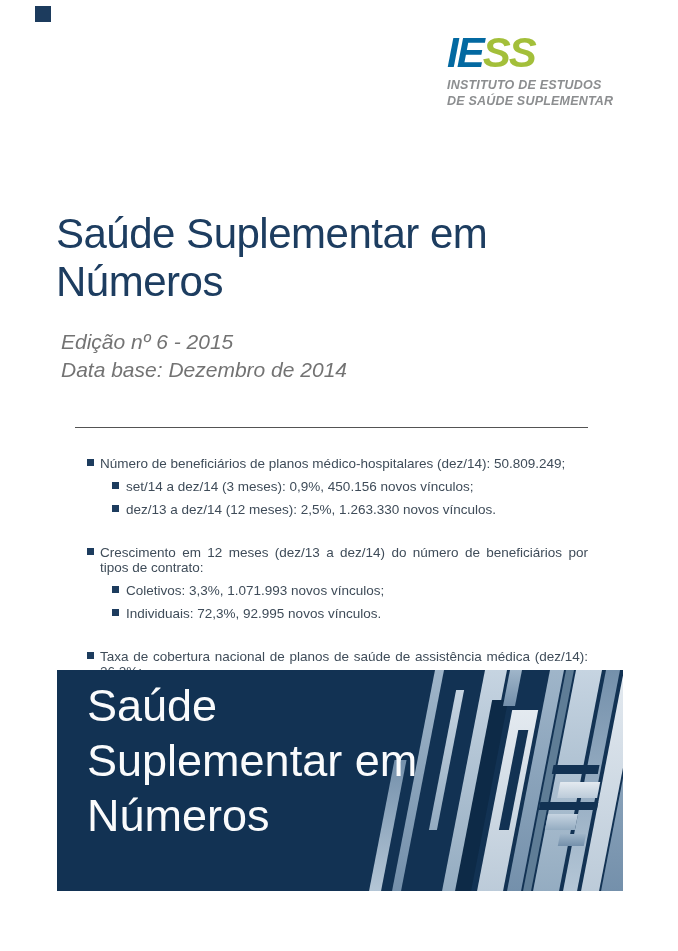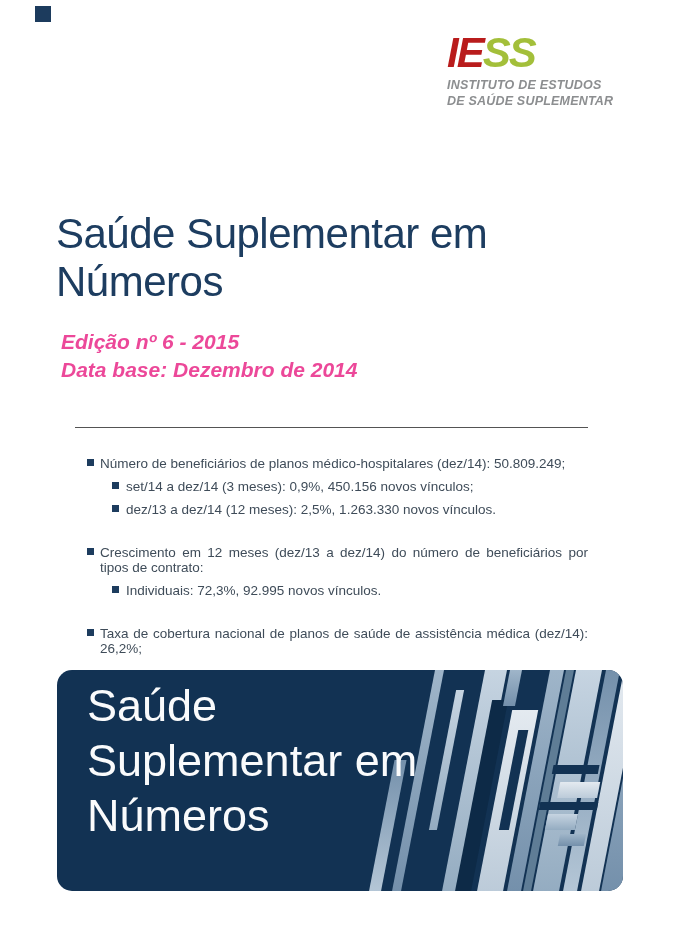--- a/index.html
+++ b/index.html
@@ -7,48 +7,48 @@
     position:relative; width:678px; height:951px; background:#ffffff;
     font-family:"Liberation Sans", sans-serif; overflow:hidden;
   }
 
   
   .corner-square { position:absolute; left:35px; top:6px; width:16px; height:16px; background:#1c3b5d; }
 
   
   .logo { position:absolute; left:447px; top:30px; width:206px; }
   .logo-acronym { font-style:italic; font-weight:800; font-size:42px; line-height:46px; letter-spacing:-2px; }
-  .logo-ie { color:#b91c1c;text-align:center; }
+  .logo-ie { color:#0369a1;text-align:center; }
   .logo-ss { color:#a3bf3a;text-align:right; }
   .logo-caption { margin-top:2px; text-align:left; font-style:italic; font-weight:700;
                   font-size:12.5px; line-height:15.5px; color:#8c8e90; letter-spacing:0.2px; }
 
   
   .title { position:absolute; left:56px; top:210px; font-size:42px; line-height:48px;
            font-weight:400; color:#1d3d60; letter-spacing:-0.5px; }
-  .subtitle { position:absolute; left:61px; top:328px; font-style:italic; font-weight:700;
-              font-size:21px; line-height:27.5px; color:#ec4899; }
+  .subtitle { position:absolute; left:61px; top:328px; font-style:italic; font-weight:400;
+              font-size:21px; line-height:27.5px; color:#737373; }
 
   
   .summary { position:absolute; left:75px; top:421px; width:513px; color:#3f4c59; }
   .summary-heading { margin:0; font-size:13.5px; font-weight:700; color:#16395f; letter-spacing:0.3px; }
   .summary-rule { margin-top:6px; height:0; border-top:1px solid #545454; }
   .summary-items { margin-top:7px; }
   .si { position:relative; margin-bottom:8px; font-size:13.5px; line-height:15px; }
   .si .sq { position:absolute; top:3px; width:7px; height:7px; background:#1d3c5e; }
   .si.l1 { padding-left:25px;margin-top:28px; }
   .si.l1 .sq { left:12px; }
   .si.l1 p { text-align:justify; }
   .si.l2 { padding-left:51px; }
   .si.l2 .sq { left:37px; }
   .si p { margin:0; }
 
   
   .banner { position:absolute; left:57px; top:670px; width:566px; height:221px;
-            background:#123253; overflow:hidden;border-radius:15px; }
+            background:#123253; overflow:hidden; }
   .banner-art { position:absolute; right:0; top:0; height:221px; width:263px; }
   .banner-title { position:absolute; left:30px; top:8px; font-size:45px; line-height:55px;
                   font-weight:300; color:#fafbfc; letter-spacing:0; z-index:2; }
 </style>
 </head>
 <body>
 
 <div class="page">
 
   <div class="corner-square"></div>
@@ -82,20 +82,24 @@
           <span class="sq"></span>
           <p>set/14 a dez/14 (3 meses): 0,9%,  450.156 novos vínculos;</p>
         </div>
       <div class="si l2">
           <span class="sq"></span>
           <p>dez/13 a dez/14 (12 meses): 2,5%,  1.263.330 novos vínculos.</p>
         </div>
       <div class="si l1">
           <span class="sq"></span>
           <p>Crescimento em 12 meses (dez/13 a dez/14) do número de beneficiários por tipos de contrato:</p>
+        </div>
+      <div class="si l2">
+          <span class="sq"></span>
+          <p>Coletivos: 3,3%, 1.071.993 novos vínculos;</p>
         </div>
       <div class="si l2">
           <span class="sq"></span>
           <p>Individuais: 72,3%,  92.995 novos vínculos.</p>
         </div>
       <div class="si l1">
           <span class="sq"></span>
           <p>Taxa de cobertura nacional de planos de saúde de assistência médica (dez/14): 26,2%;</p>
         </div>
     </div>

